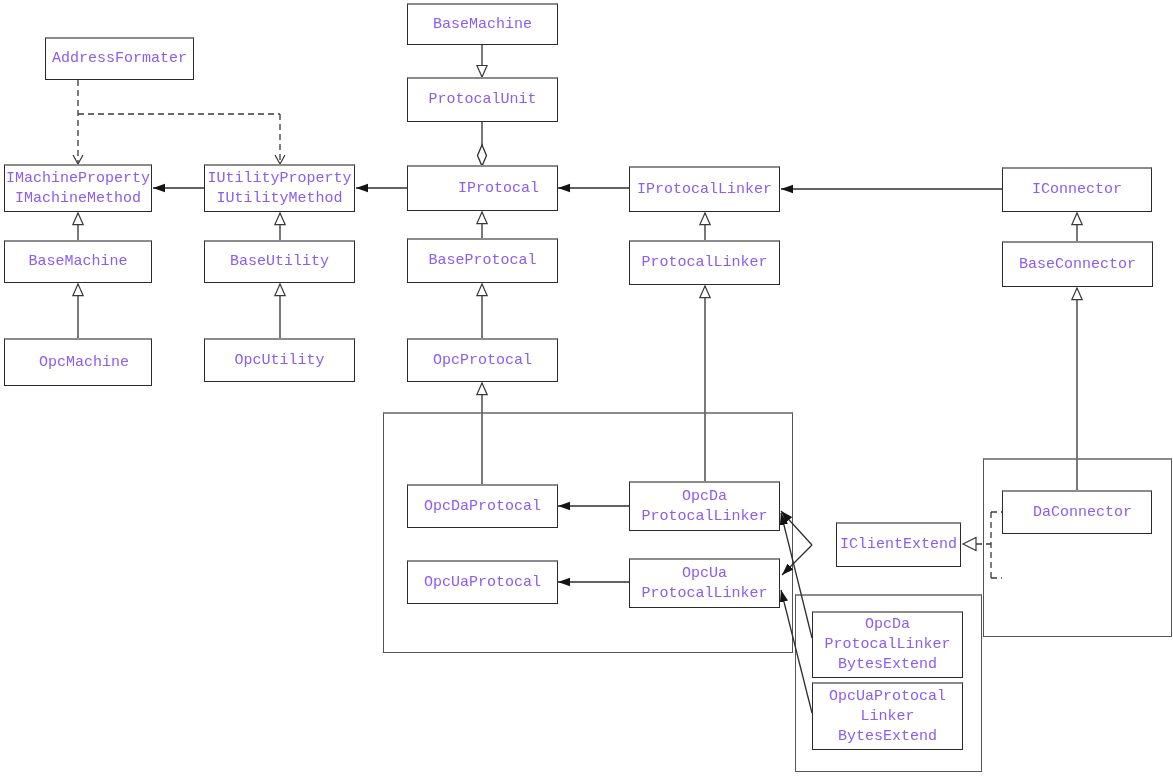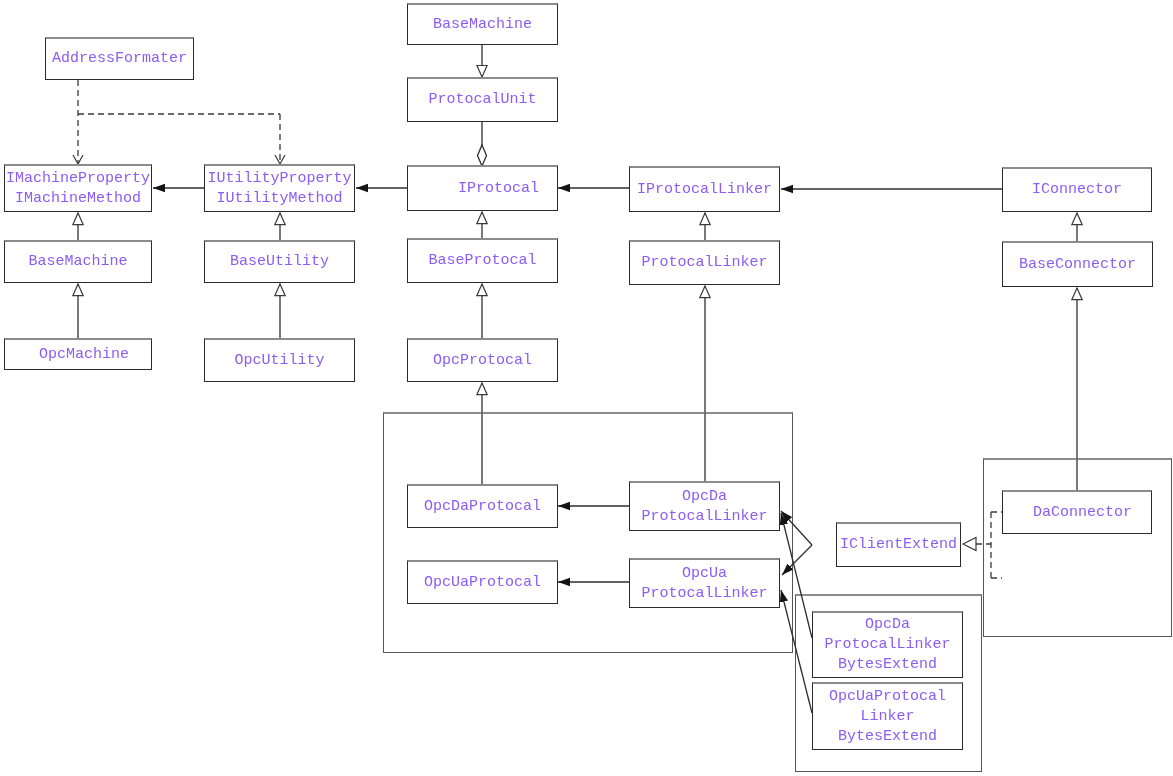--- a/index.html
+++ b/index.html
@@ -134,21 +134,21 @@
   <div class="node" style="left:4px;top:240px;width:148px;height:43px;">BaseMachine</div>
 
   <div class="node" style="left:204px;top:240px;width:151px;height:43px;">BaseUtility</div>
 
   <div class="node" style="left:407px;top:238px;width:151px;height:45px;">BaseProtocal</div>
 
   <div class="node" style="left:629px;top:240px;width:151px;height:45px;">ProtocalLinker</div>
 
   <div class="node" style="left:1002px;top:241px;width:151px;height:46px;">BaseConnector</div>
 
-  <div class="node" style="left:4px;top:338px;width:148px;height:32px;padding-left:12px;">OpcMachine</div>
+  <div class="node" style="left:4px;top:338px;width:148px;height:48px;padding-left:12px;">OpcMachine</div>
 
   <div class="node" style="left:204px;top:338px;width:151px;height:44px;">OpcUtility</div>
 
   <div class="node" style="left:407px;top:338px;width:151px;height:44px;">OpcProtocal</div>
 
   <div class="node" style="left:407px;top:484px;width:151px;height:44px;">OpcDaProtocal</div>
 
   <div class="node" style="left:629px;top:481px;width:151px;height:50px;">OpcDa
 ProtocalLinker</div>
 

